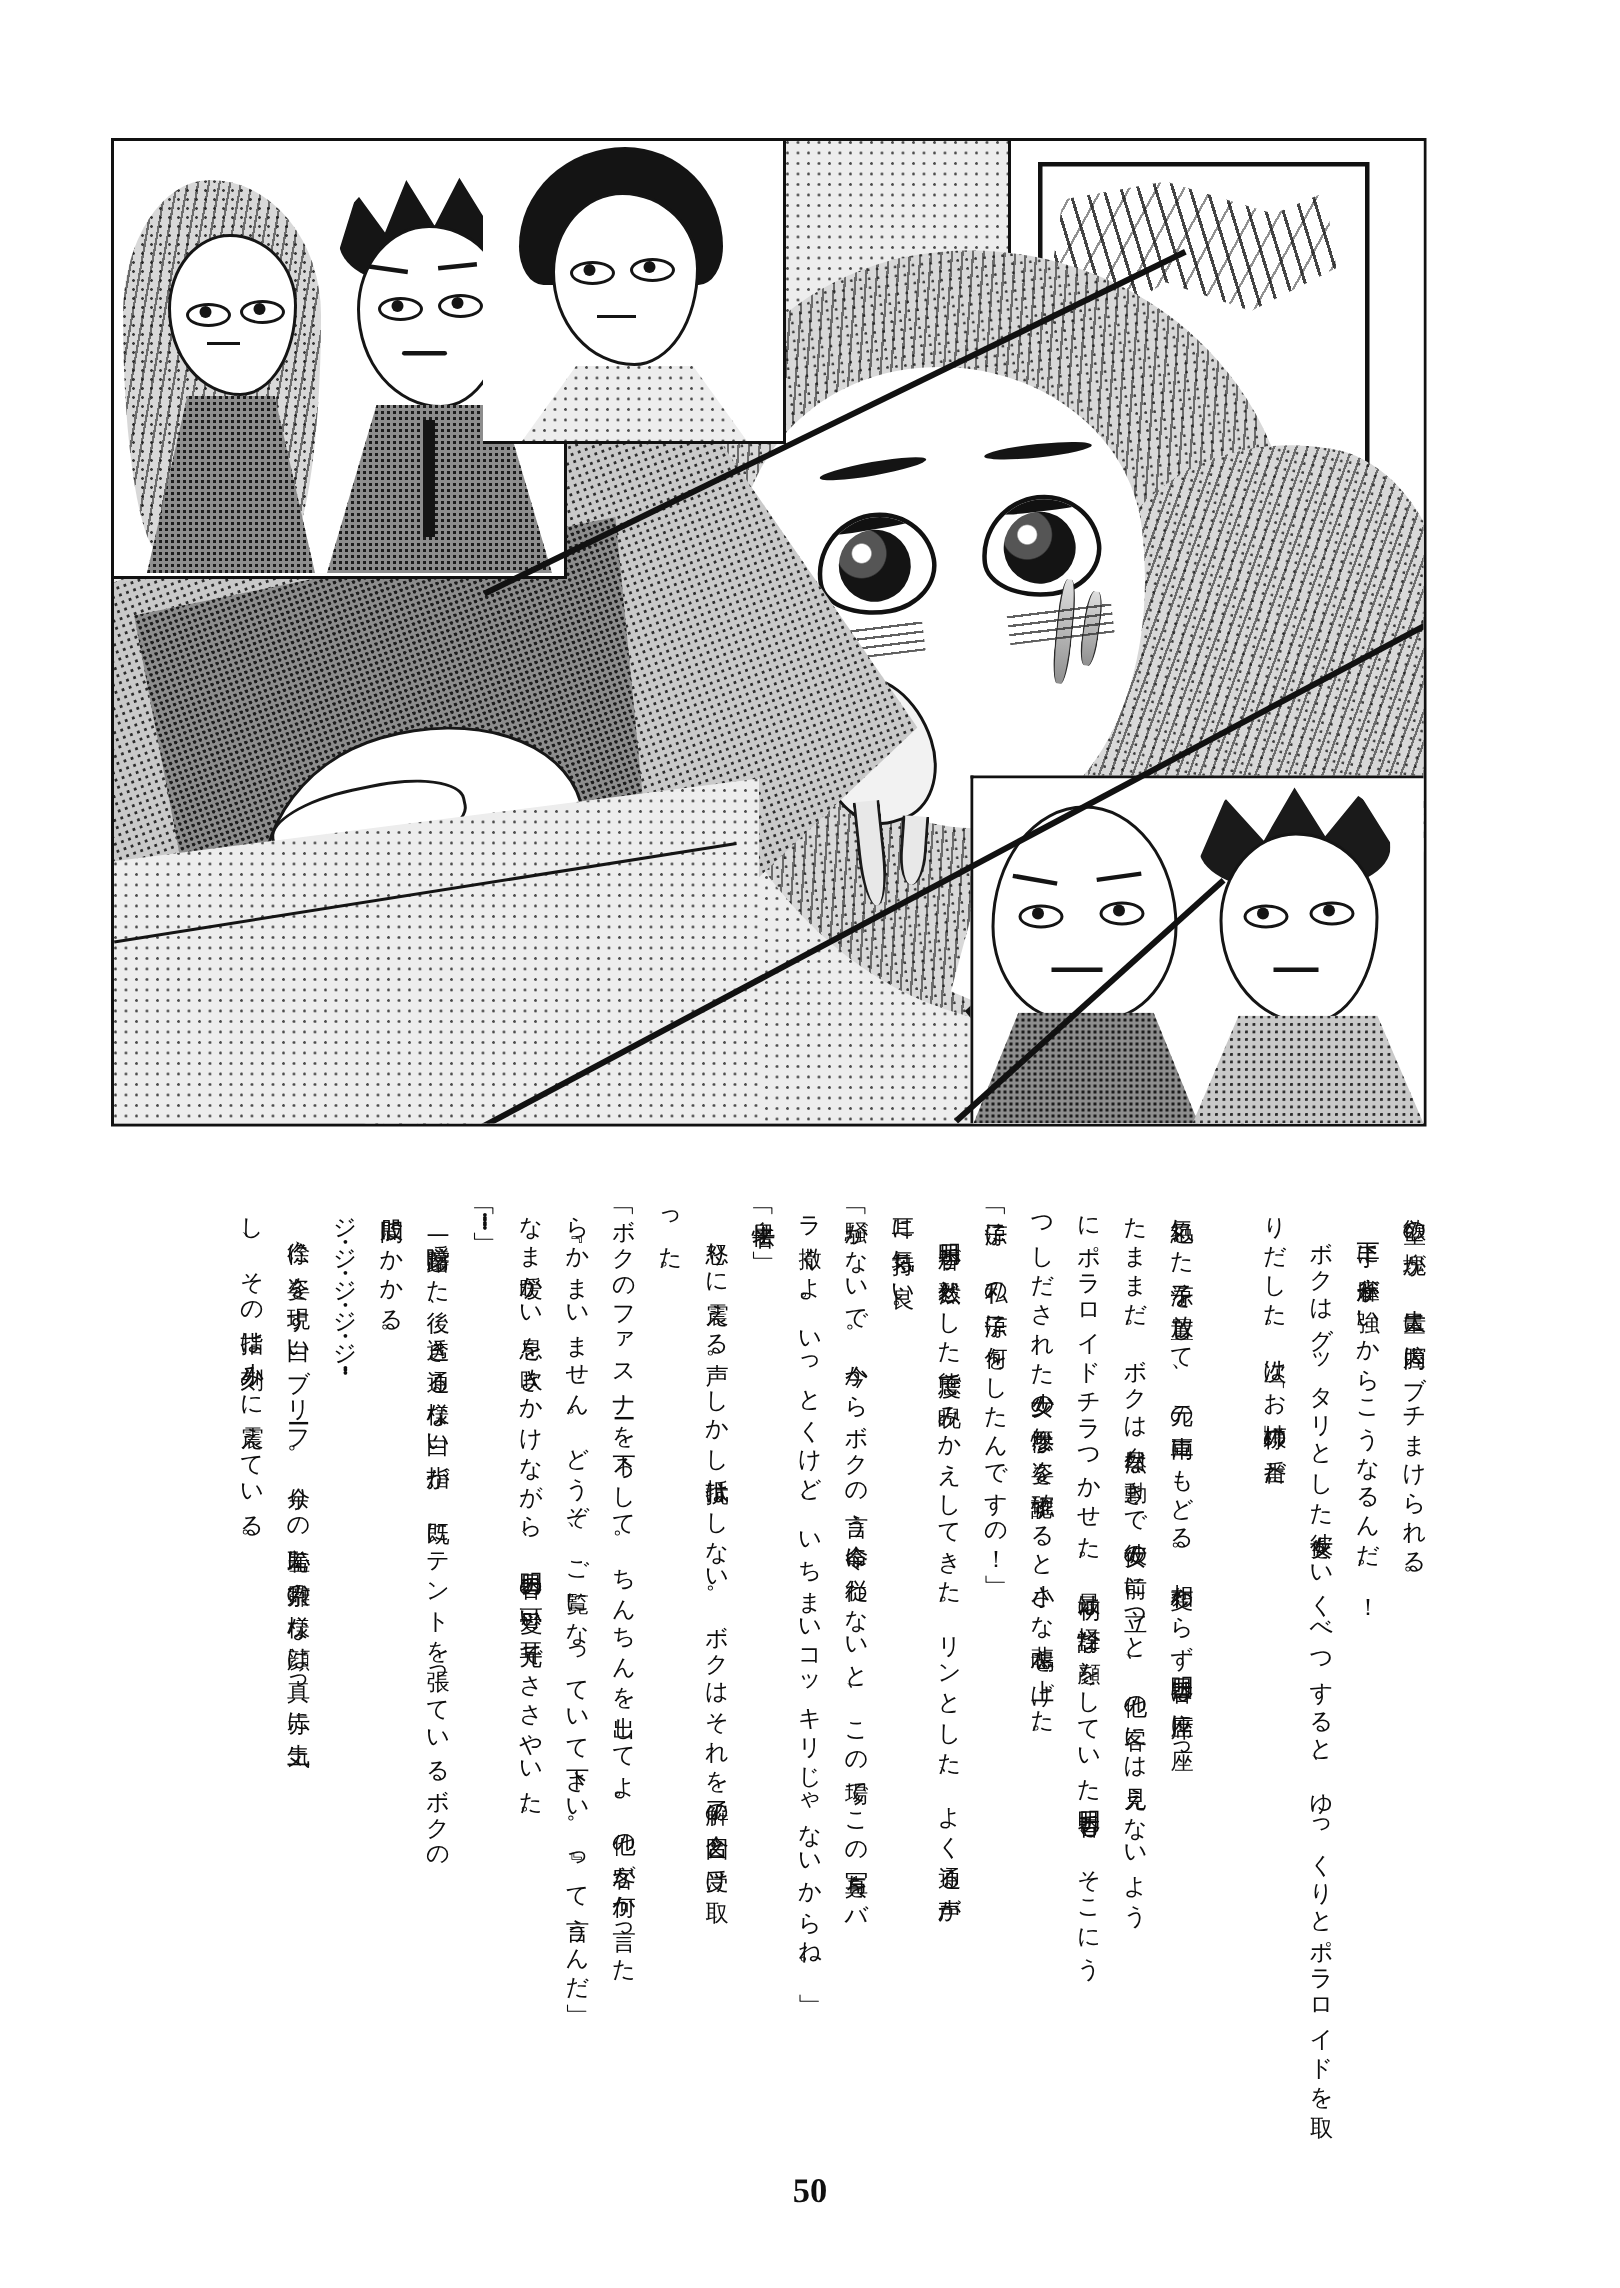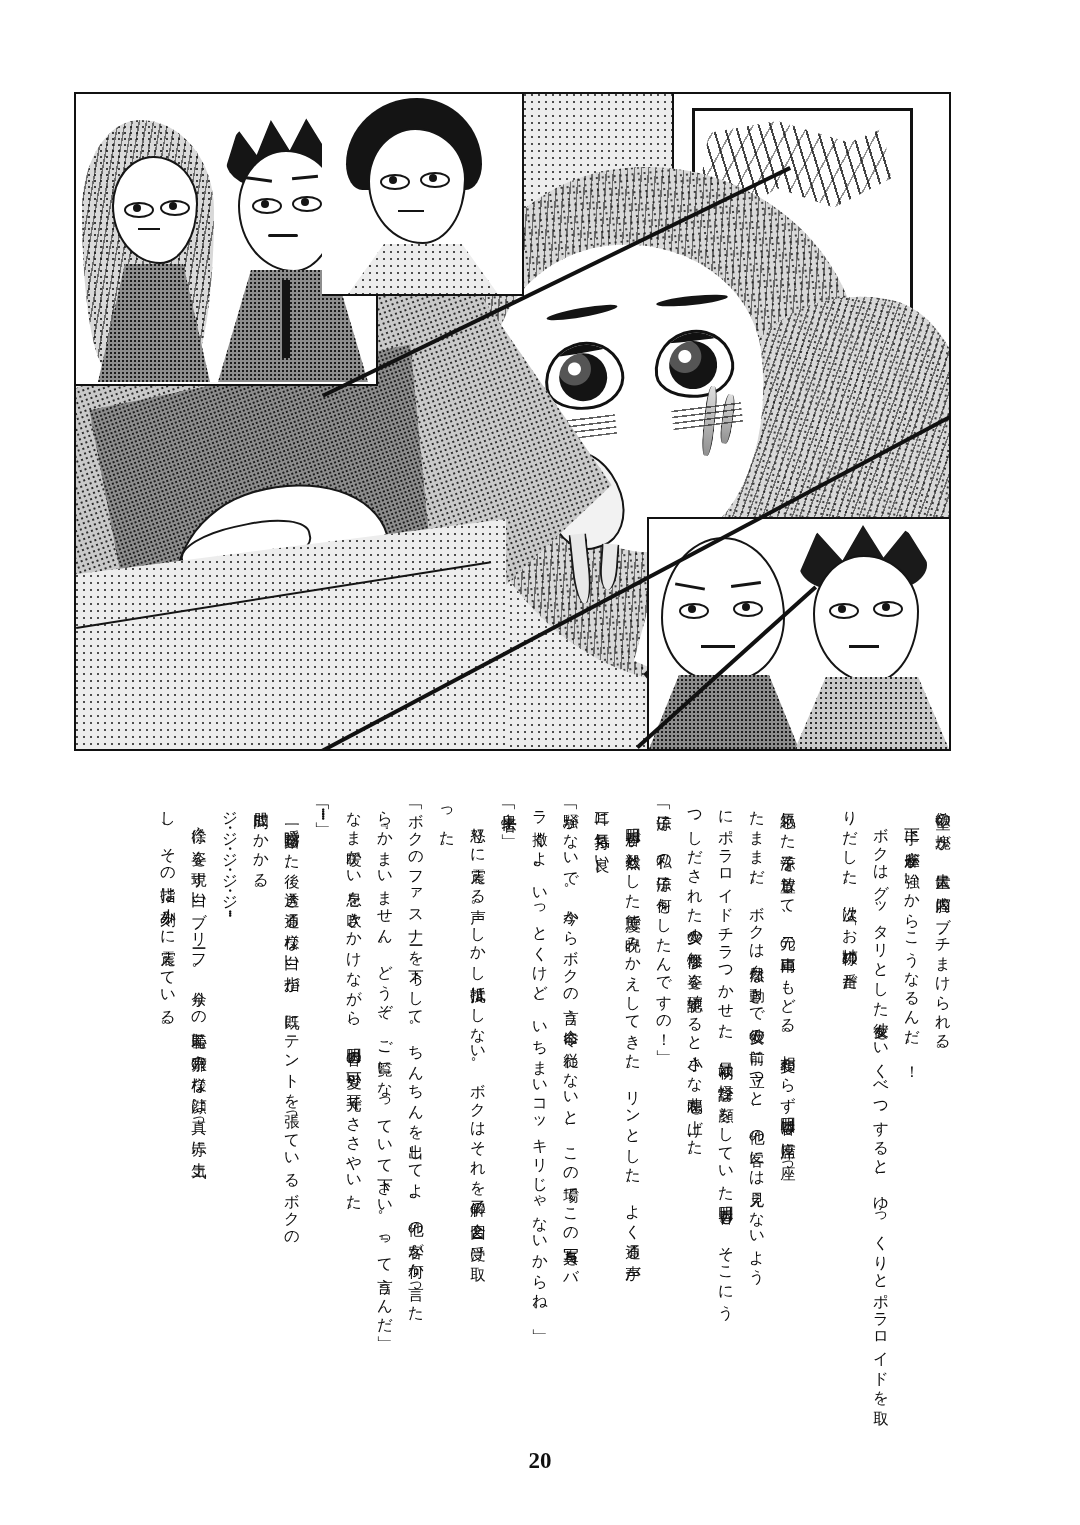--- a/index.html
+++ b/index.html
@@ -465,15 +465,15 @@
     <div class="tcol">ら『かまいません。どうぞ、ご覧になっていて下さい。』って言うんだ」</div>
     <div class="tcol">なま暖かい息を吹きかけながら、明日香の可愛い耳元でささやいた。</div>
     <div class="tcol">「・・・・・・」</div>
     <div class="tcol indent">一瞬躊躇した後、透き通る様な白い指が、既にテントを張っているボクの</div>
     <div class="tcol">股間にかかる。</div>
     <div class="tcol">ジ・ジ・ジ・ジ・ジ・・・</div>
     <div class="tcol indent">徐々に姿を現す白いブリーフ。余りの羞恥に京雛の様な顔は真っ赤に上気</div>
     <div class="tcol">し、その指は小刻みに震えている。</div>
   </div>
 
-  <div class="page-number">20</div>
+  <div class="page-number">50</div>
 
 </div>
 
 </body></html>

